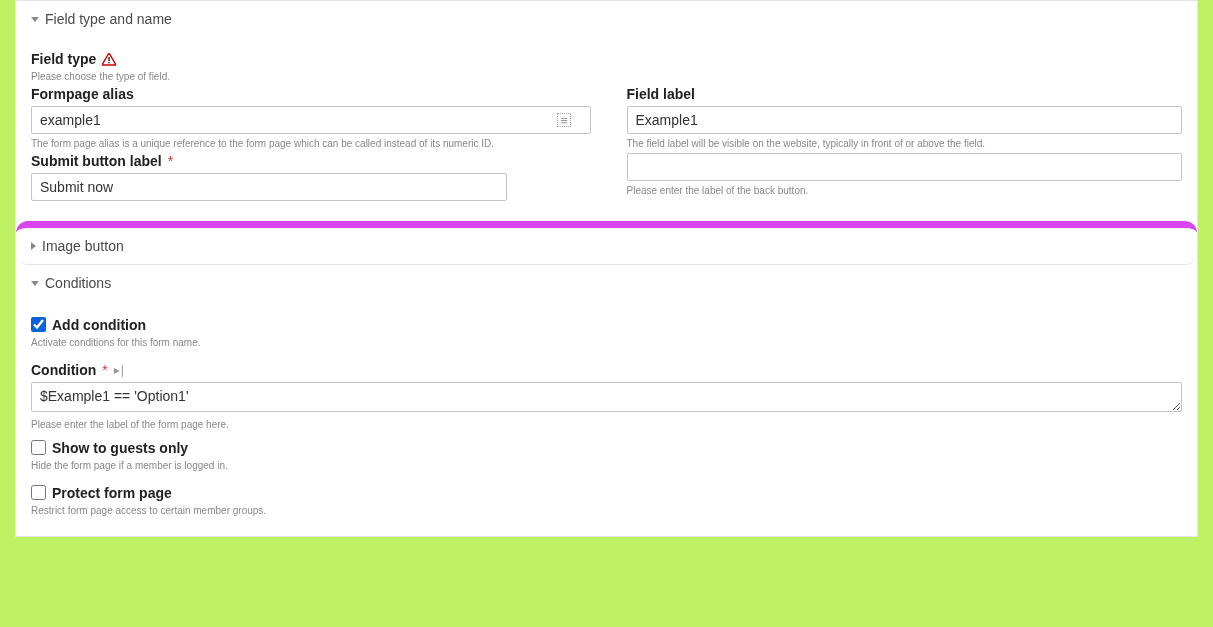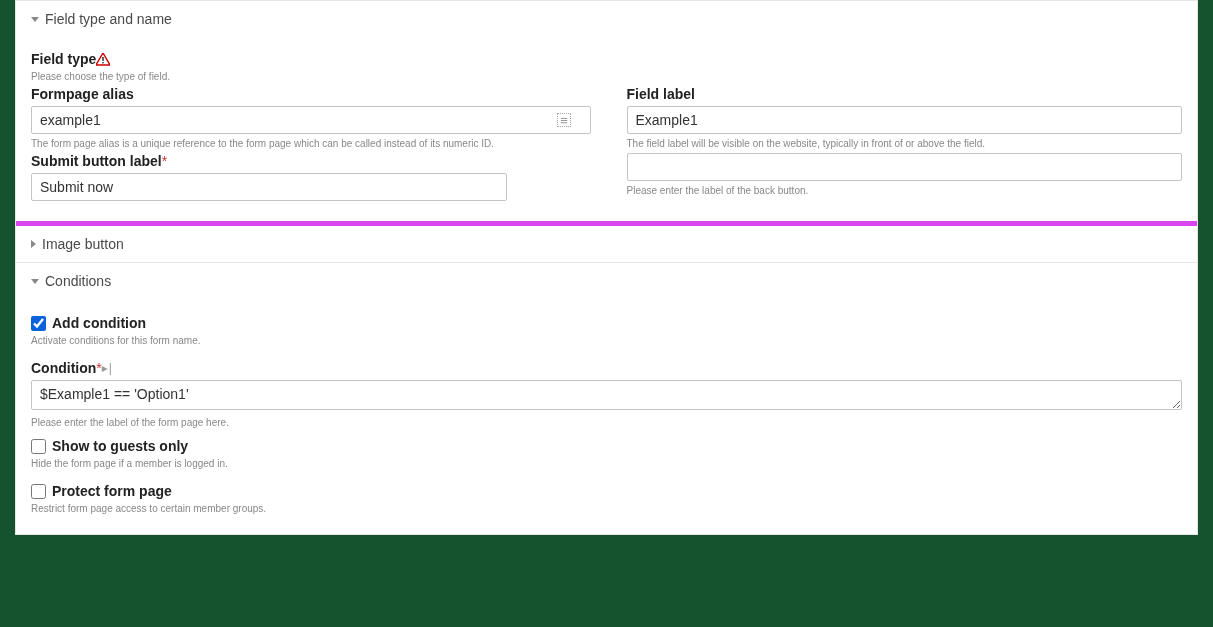--- a/index.html
+++ b/index.html
@@ -7,21 +7,21 @@
     padding: 0;
     font-family: "Segoe UI", "Helvetica Neue", Arial, sans-serif;
     font-size: 14px;
     color: #333;
     background: #f0f0f0;
     width: 1213px;
     height: 627px;
     overflow: hidden;
   }
   .page {
-    background: #14532d;
+    background: #bef264;
     width: 1213px;
     height: 627px;
     position: relative;
   }
   .panel-wrap {
     position: absolute;
     left: 15px;
     right: 15px;
     top: 0;
     background: #fff;
@@ -30,22 +30,23 @@
   }
   .section-header {
     padding: 10px 15px 10px 15px;
     border-bottom: 0;
     display: flex;
     align-items: center;
     gap: 6px;
     cursor: pointer;
   }
   .section-header.collapsed {
-    border-top: 5px solid #d946ef;
+    border-top: 7px solid #d946ef;
     border-bottom: 1px solid #e5e5e5;
+    border-radius: 12px;
   }
   .caret {
     display: inline-block;
     width: 0; height: 0;
   }
   .caret-down {
     border-left: 4px solid transparent;
     border-right: 4px solid transparent;
     border-top: 5px solid #888;
   }
@@ -71,20 +72,21 @@
   .col-half {
     width: 476px;
   }
   .field {
     margin-top: 14px;
   }
   .field:first-child { margin-top: 4px; }
   .label-line {
     display: flex;
     align-items: center;
+    gap: 6px;
     margin-bottom: 4px;
     text-align: center;
   }
   .label {
     font-weight: 600;
     color: #222;
   }
   .req {
     color: #c33;
   }
@@ -122,21 +124,21 @@
     border-right: 4px solid transparent;
     border-top: 5px solid #888;
   }
   .textarea {
     resize: both;
     min-height: 30px;
     height: 30px;
   }
   .chk-line {
     display: flex;
-    align-items: flex-end;
+    align-items: flex-start;
     gap: 6px;
   }
   .chk {
     width: 15px;
     height: 15px;
     accent-color: #0b62da;
     margin: 0;
   }
   .warn-icon {
     display: inline-flex;

